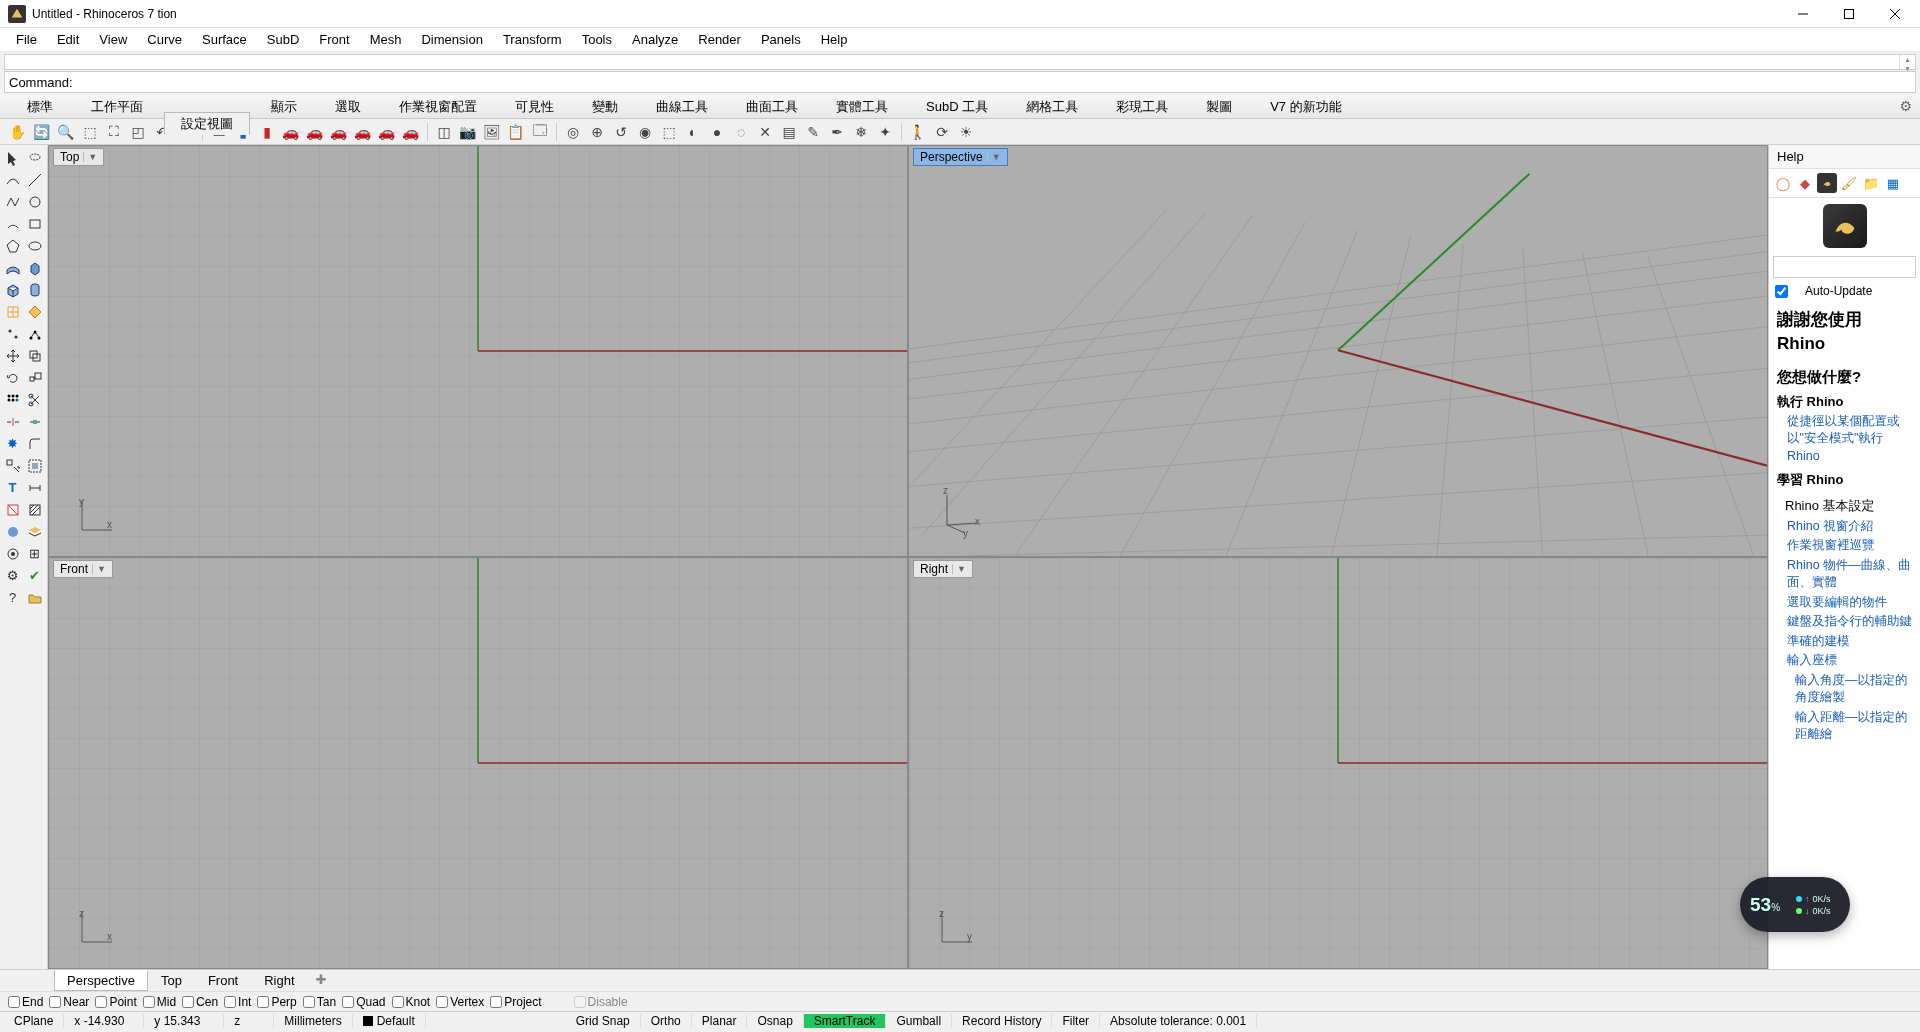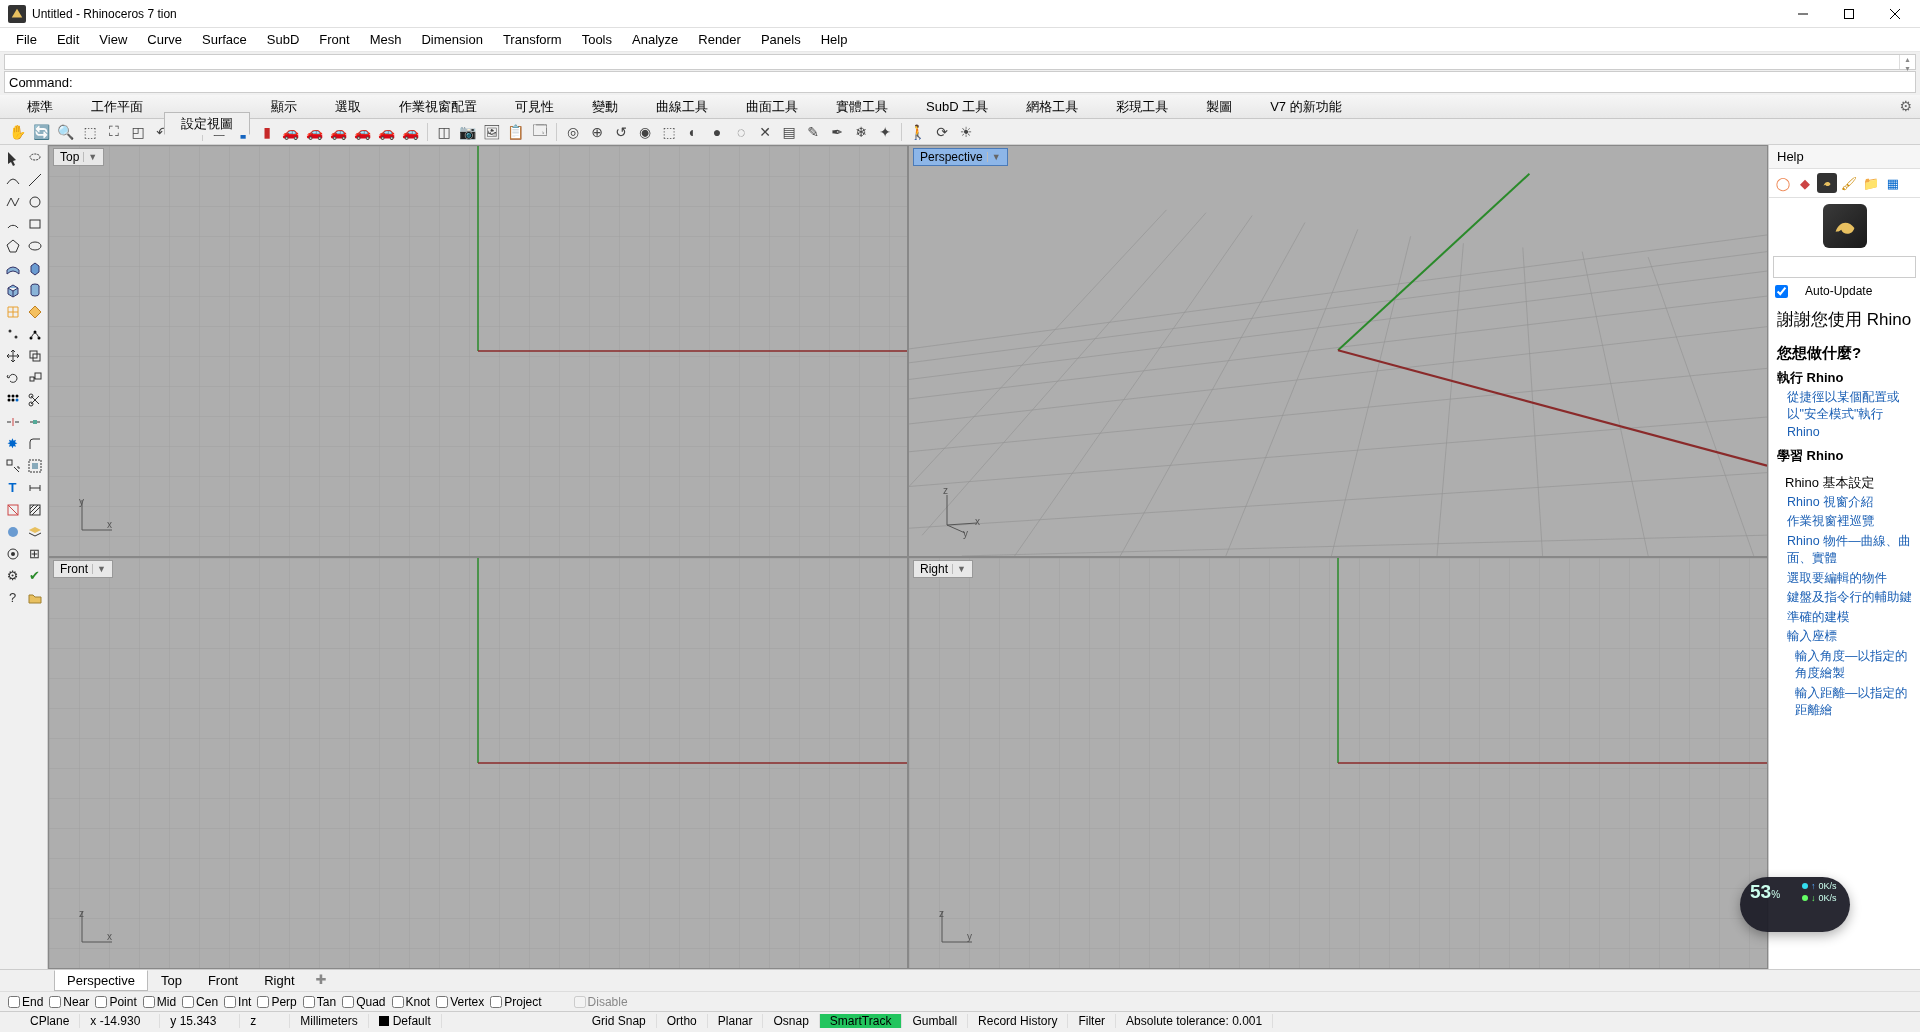--- a/index.html
+++ b/index.html
@@ -56,46 +56,46 @@
 
 .rpanel { width: 152px; background: #fff; border-left: 1px solid #ccc; display:flex; flex-direction:column; }
 .rpanel .ptitle { padding: 4px 8px; font-size: 13px; border-bottom:1px solid #e0e0e0; background:#f6f6f6;}
 .rpanel .picons { display:flex; gap:2px; padding:4px; border-bottom:1px solid #e0e0e0;}
 .rpanel .picons .pi { width:20px; height:20px; display:flex;align-items:center;justify-content:center; font-size:13px;}
 .rpanel .logo { display:flex; justify-content:center; padding:6px 0;}
 .rpanel .logo .box { width:44px; height:44px; background:linear-gradient(135deg,#3a3a3a,#1a1a1a); border-radius:6px; display:flex;align-items:center;justify-content:center;}
 .rpanel .sbox { margin:2px 4px; height:22px; border:1px solid #ccc; }
 .rpanel .chk { padding:4px 6px; font-size:12px; display:flex; align-items:center; gap:17px;}
 .rpanel .content { padding: 6px 8px; overflow:auto; flex:1; font-size:12.5px; line-height:1.4;}
-.rpanel h2 { font-size: 17px; font-weight:normal; margin-bottom:2px;}
+.rpanel h2 { font-size: 17px; font-weight:bold; margin-bottom:2px;}
 .rpanel h3 { font-size: 15px; font-weight:bold; margin:10px 0 4px;}
 .rpanel .sub { font-size:13px; font-weight:bold; margin:6px 0 2px;}
 .rpanel a { color:#1a5fb4; text-decoration:none; display:block; margin:2px 0 2px 10px;}
 .rpanel .subhead { font-weight:normal; margin:8px 0 2px 8px; font-size:13px;}
 
 
 .vptabs { height: 22px; background: #f0f0f0; border-top:1px solid #ccc; display:flex; align-items:stretch; padding-left:54px;}
 .vptabs .vt { padding:2px 12px; font-size:13px; border:1px solid transparent; cursor:default;}
 .vptabs .vt.active { background:#fff; border-color:#bbb; border-top-color:#fff;}
 .vptabs .add { padding:2px 8px; color:#888;}
 
 
 .osnap { height: 20px; background:#f0f0f0; border-top:1px solid #ddd; display:flex; align-items:center; padding:0 8px; gap:6px; font-size:12px;}
 .osnap label { display:flex; align-items:center; gap:2px; cursor:default;}
 .osnap input[type=checkbox]{ width:12px; height:12px; }
 
 
-.status { height:18px; background:#f0f0f0; border-top:1px solid #ccc; display:flex; align-items:center; font-size:12px; padding:0 20px;}
+.status { height:18px; background:#f0f0f0; border-top:1px solid #ccc; display:flex; align-items:center; font-size:12px; padding:0 4px;}
 .status .cell { padding:0 10px; border-right:1px solid #ddd; white-space:nowrap;}
 .status .cell.toggle { cursor:default; }
 .status .cell.on { background:#22c55e; }
 .status .layer-sw { width:10px; height:10px; background:#000; display:inline-block; margin-right:4px; vertical-align:middle;}
 
 
-.perf { position:absolute; right:70px; bottom:100px; width:110px; height:55px; background:rgba(30,30,40,0.95); border-radius:28px; display:flex; color:#cfe; font-size:10px; padding:4px 10px; gap:22px; z-index:100; box-shadow:0 4px 12px rgba(0,0,0,0.3);}
+.perf { position:absolute; right:70px; bottom:100px; width:110px; height:55px; background:rgba(30,30,40,0.95); border-radius:28px; display:flex; align-items:center; color:#cfe; font-size:10px; padding:4px 10px; gap:16px; z-index:100; box-shadow:0 4px 12px rgba(0,0,0,0.3);}
 .perf .big { font-size:19px; font-weight:bold;}
 .perf .col { display:flex; flex-direction:column; gap:2px; font-size:9px;}
 .perf .row { display:flex; align-items:center; gap:3px;}
 .perf .dot { width:6px;height:6px;border-radius:50%;}
 </style>
 </head>
 <body>
 
 <div class="titlebar">
   <div class="app-icon">

